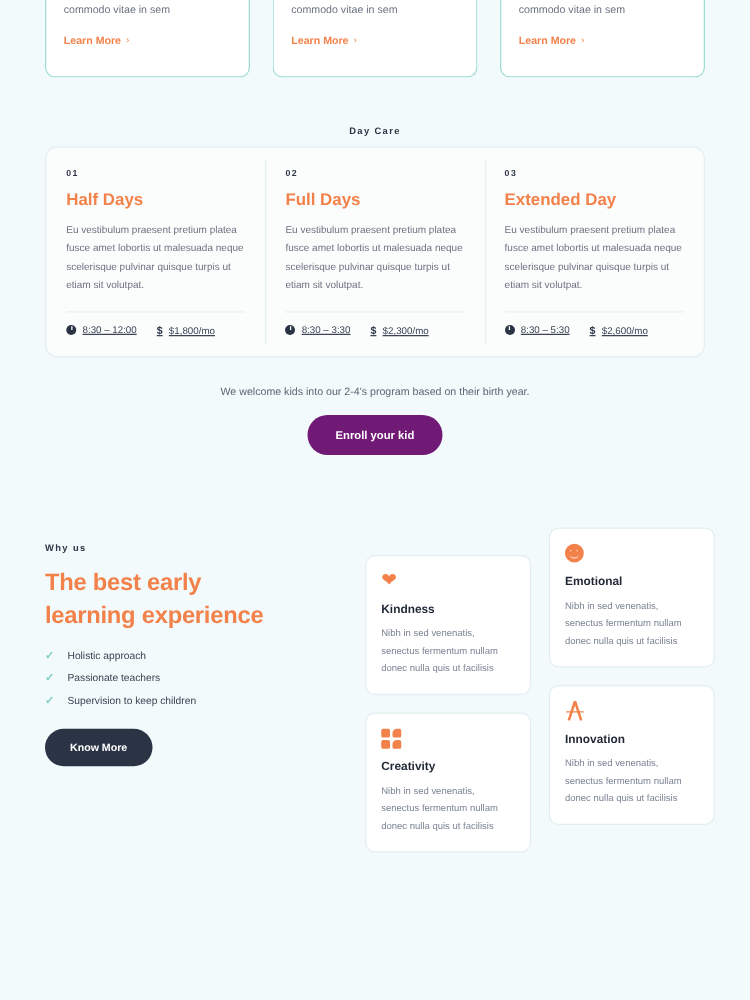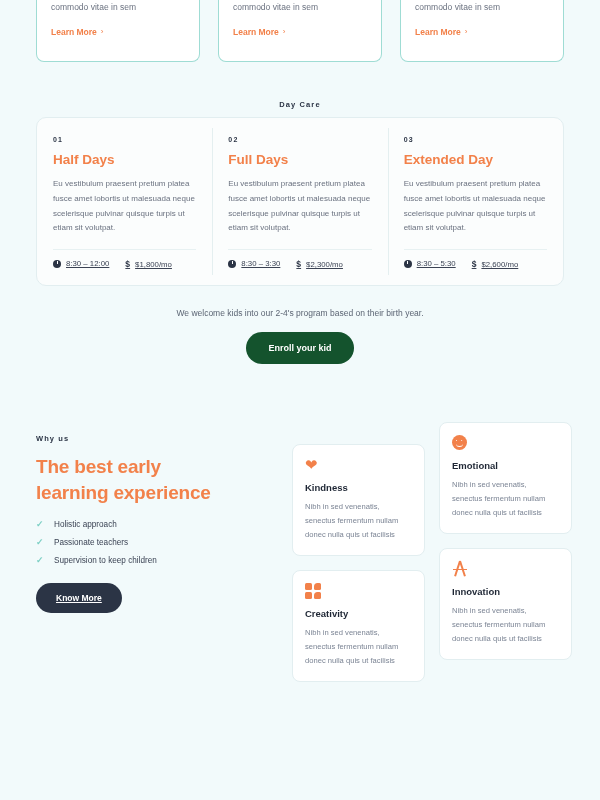--- a/index.html
+++ b/index.html
@@ -148,21 +148,21 @@
     font-size: 8.5px;
   }
 
   .enroll-note {
     margin-top: 22px;
     font-size: 8.5px;
     color: #5c6574;
   }
   .enroll-btn {
     margin: 14px auto 0;
-    background: #14532d;
+    background: #701a75;
     color: #ffffff;
     font-size: 9px;
     font-weight: 700;
     padding: 11px 22px;
     border: none;
     border-radius: 22px;
     cursor: pointer;
     display: block;
     font-family: "Liberation Sans", sans-serif;
   }
@@ -211,21 +211,20 @@
     margin-top: 9px;
     background: #2b3445;
     color: #fff;
     font-size: 8.5px;
     font-weight: 700;
     padding: 10px 20px;
     border: none;
     border-radius: 20px;
     cursor: pointer;
     font-family: "Liberation Sans", sans-serif;
-    text-decoration: underline;
   }
 
   .wu-right {
     flex: 1;
     display: flex;
     gap: 14px;
     padding-top: 0;
   }
   .wu-col { flex: 1; display: flex; flex-direction: column; gap: 14px; }
   .wu-col.colA { padding-top: 22px; }

